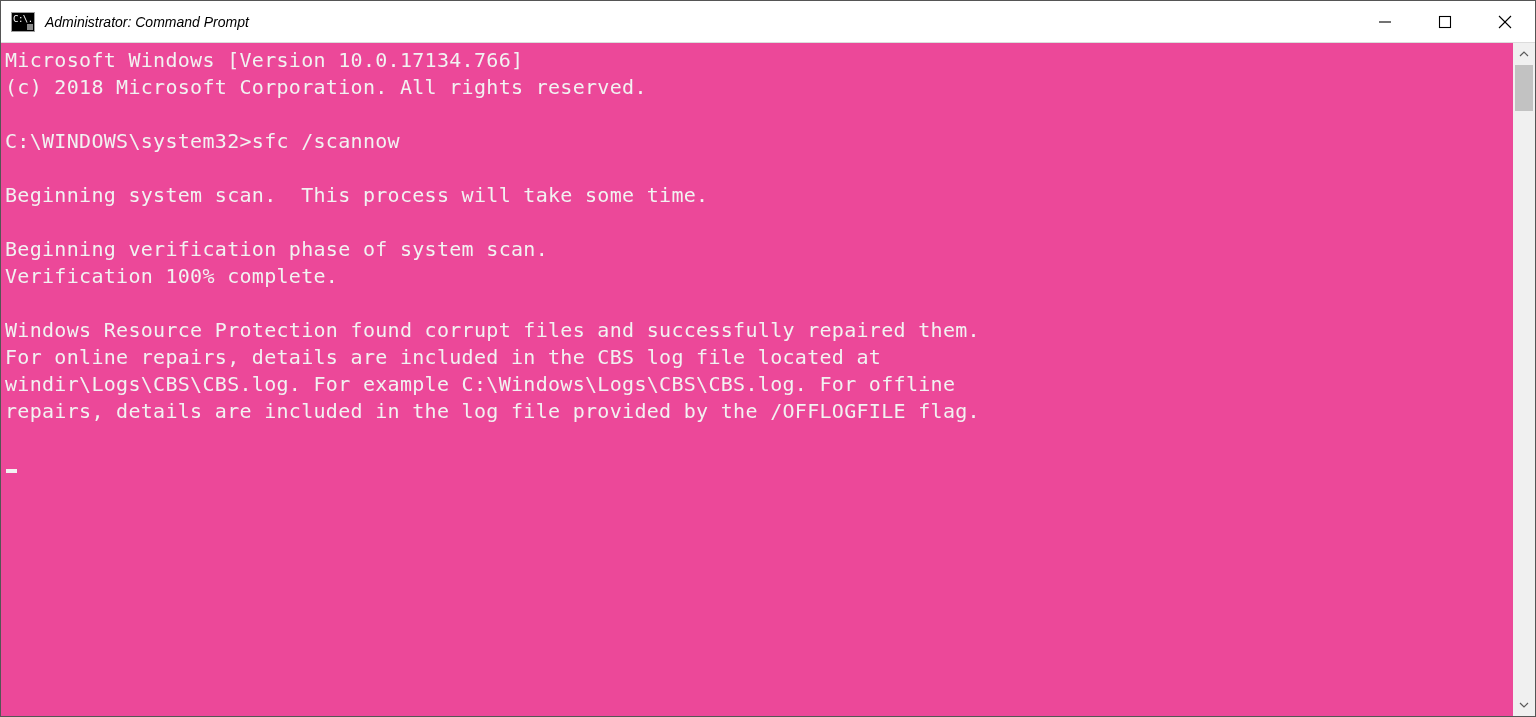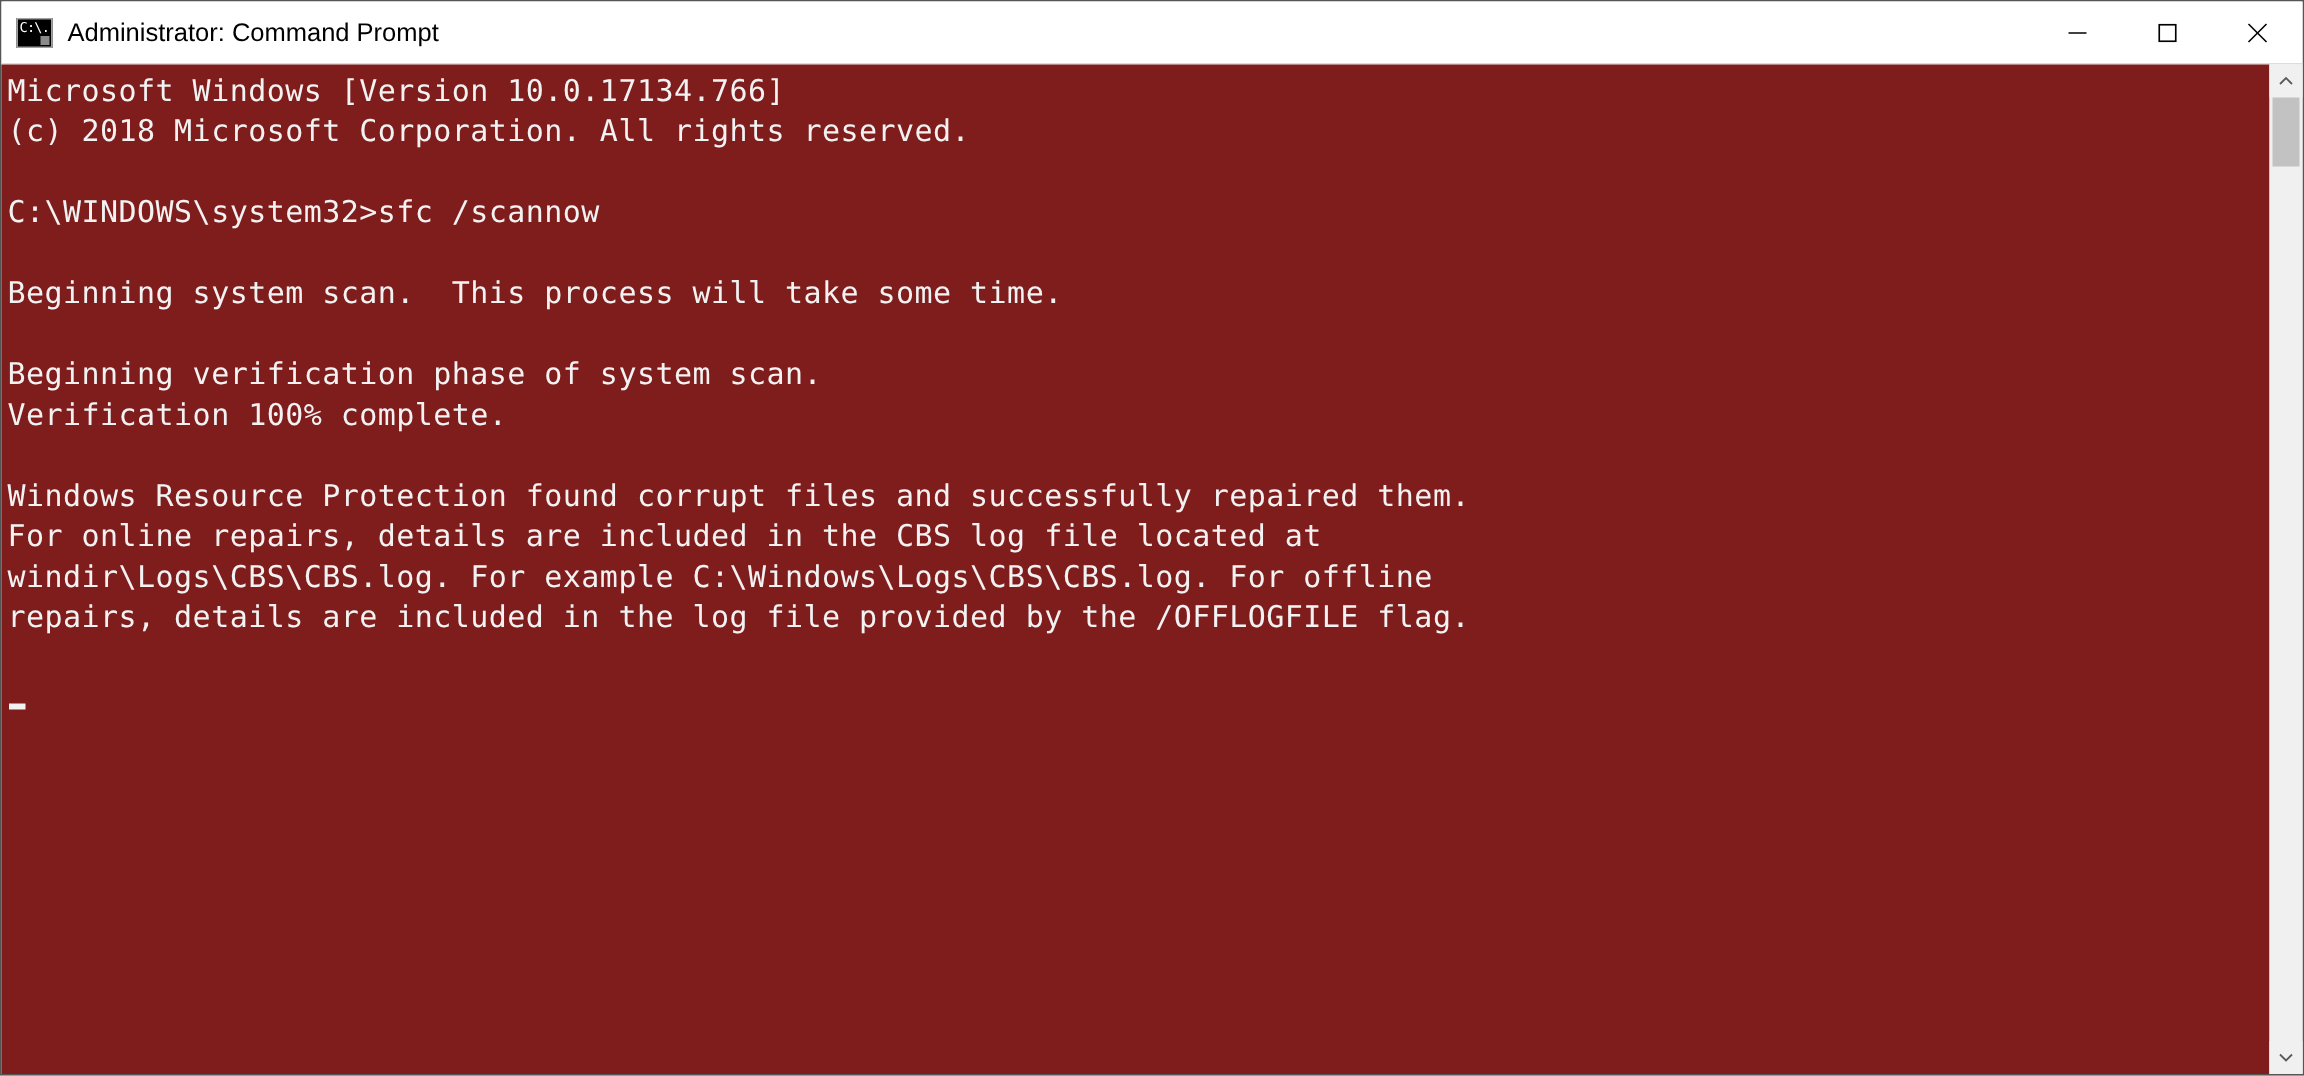--- a/index.html
+++ b/index.html
@@ -50,23 +50,24 @@
     .titlebar .app-icon::after{
       content:"";
       position:absolute;
       right:1px;
       bottom:1px;
       width:6px;
       height:6px;
       background:#8a8a8a;
     }
     .titlebar .title-text {
-      font-size: 17px;
+      font-size: 14px;
       color: #000000;
       flex: 0 0 auto;
+      font-style: italic;
     }
     .titlebar .spacer {
       flex: 1 1 auto;
     }
     .win-controls {
       display: flex;
       height: 100%;
     }
     .win-btn {
       width: 60px;
@@ -84,21 +85,21 @@
       fill: none;
     }
 
     .client-area {
       flex: 1 1 auto;
       display: flex;
       min-height: 0;
     }
     .console {
       flex: 1 1 auto;
-      background: #7f1d1d;
+      background: #ec4899;
       color: #f2f2f2;
       font-family: Consolas, "Lucida Console", monospace;
       font-size: 20px;
       line-height: 27px;
       letter-spacing: 0.3px;
       padding: 4px 4px 4px 4px;
       white-space: pre-wrap;
       overflow: hidden;
     }
     .scrollbar {

